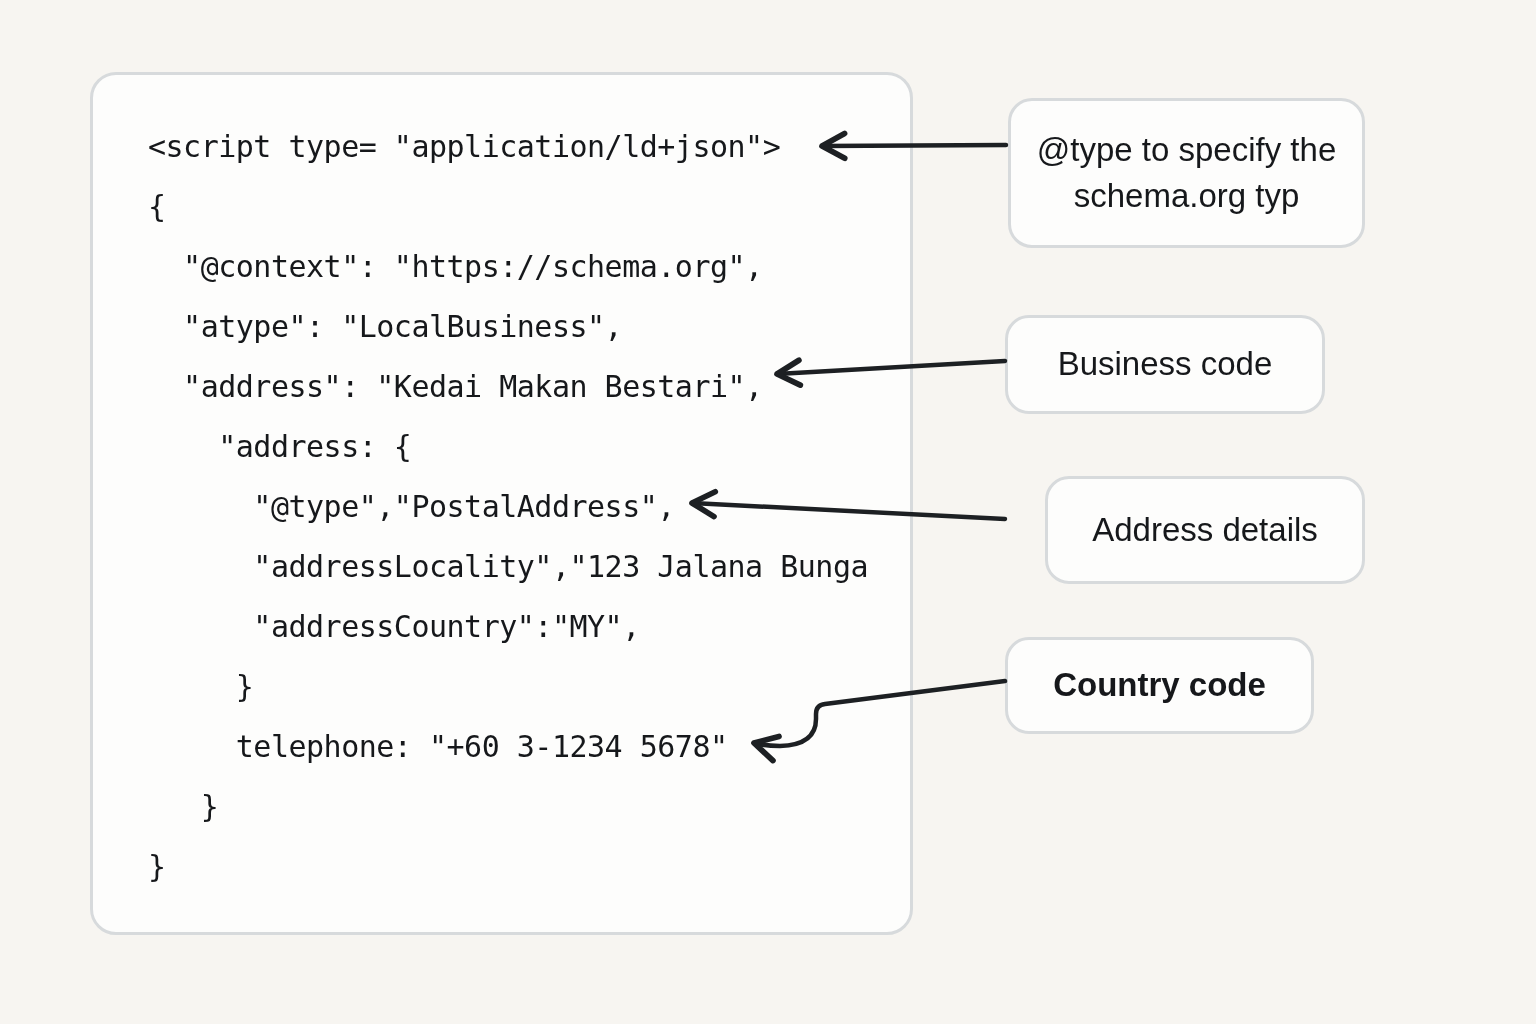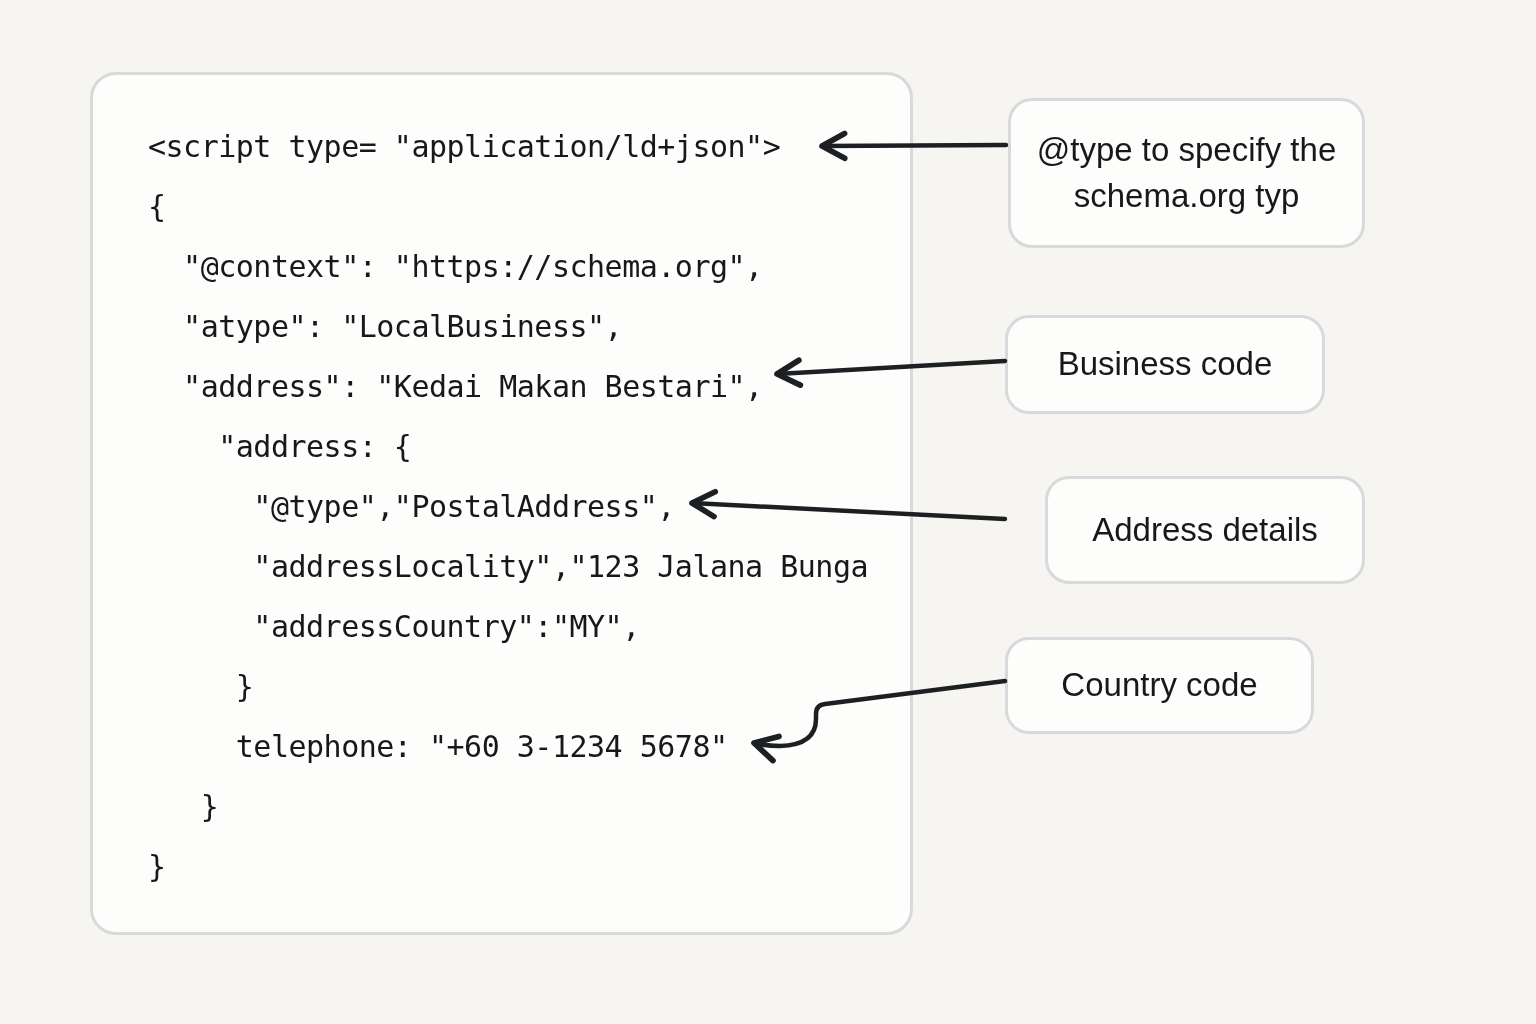--- a/index.html
+++ b/index.html
@@ -50,21 +50,21 @@
     justify-content:center;
     text-align:center;
     color:var(--callout-text);
     font-size:33px;
     line-height:1.4;
     padding:0 20px;
   }
   .callout-1{left:1008px;top:98px;width:357px;height:150px;}
   .callout-2{left:1005px;top:315px;width:320px;height:99px;}
   .callout-3{left:1005px;top:476px;width:320px;height:108px;margin-left:40px;}
-  .callout-4{left:1005px;top:637px;width:309px;height:97px;}
+  .callout-4{left:1005px;top:637px;width:309px;height:97px;font-weight:bold;}
   svg.arrows{
     position:absolute;
     left:0;top:0;width:1536px;height:1024px;
     pointer-events:none;
   }
   svg.arrows path{
     stroke:var(--arrow);
     stroke-width:4.5;
     fill:none;
     stroke-linecap:round;

